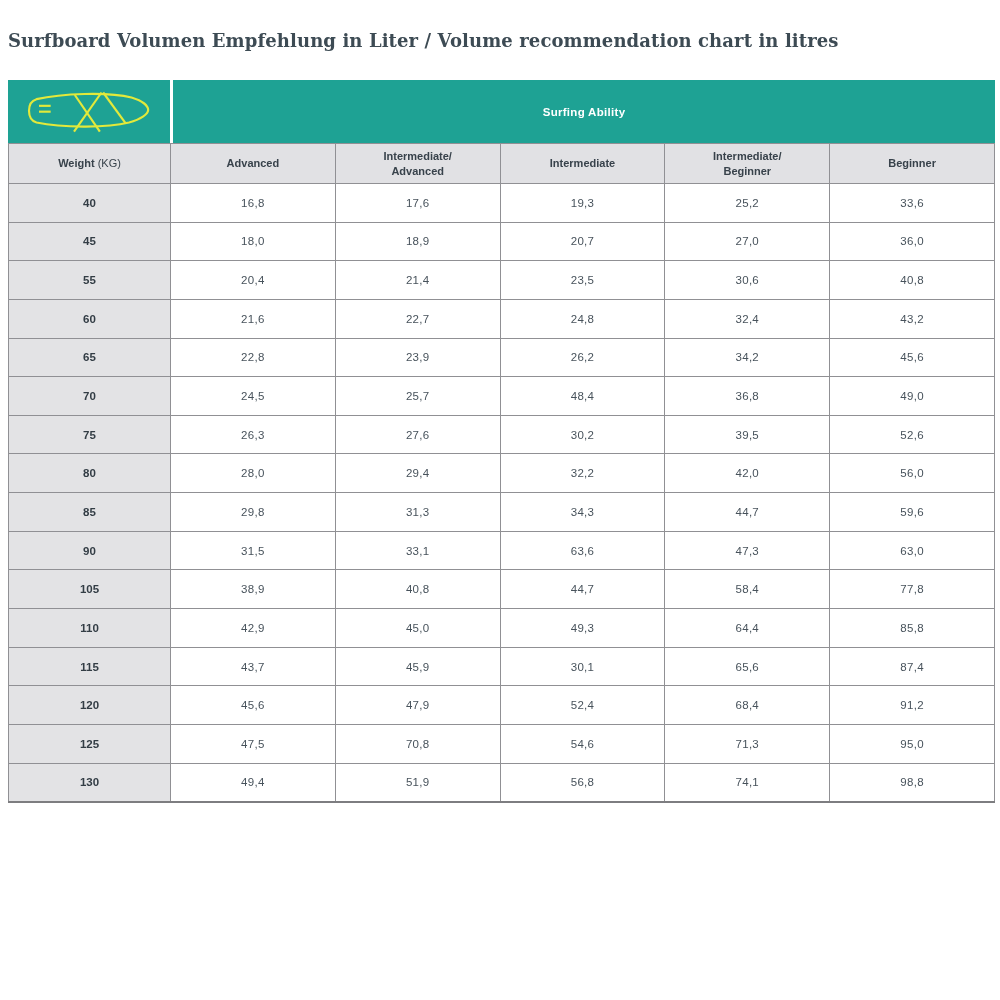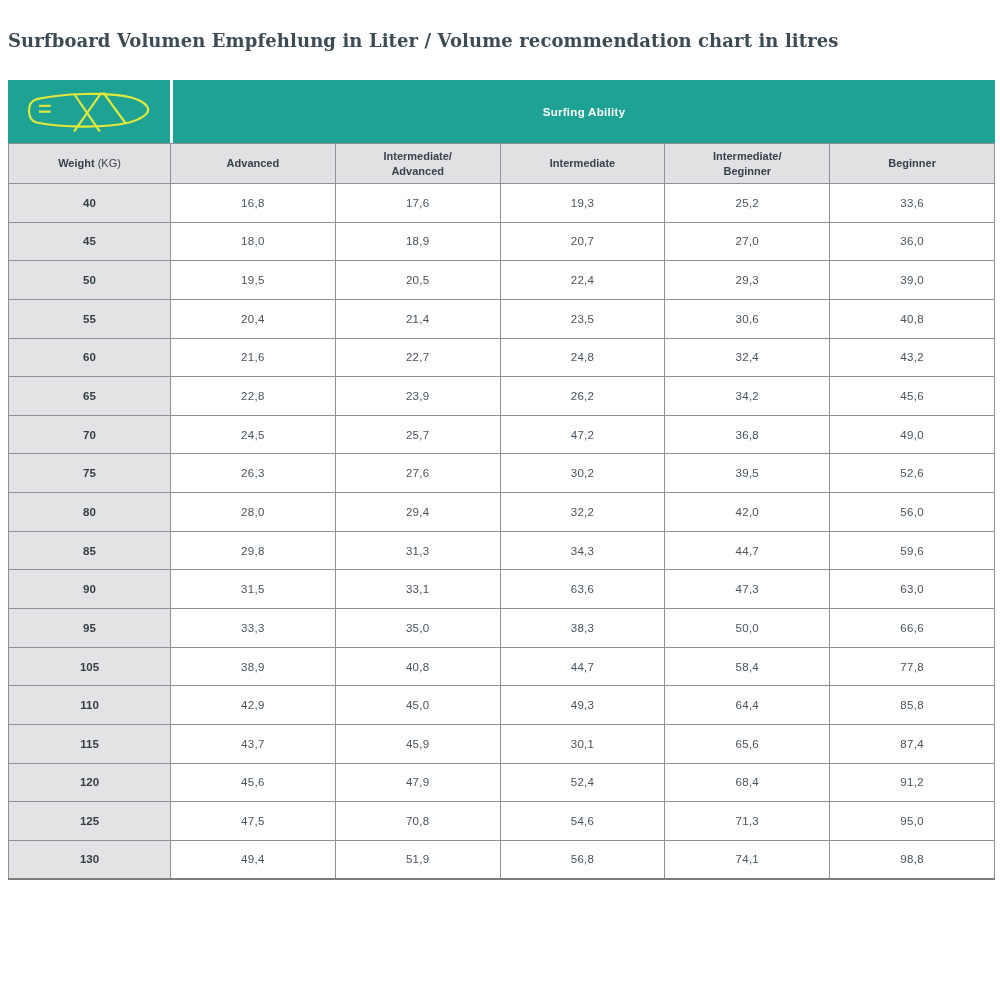--- a/index.html
+++ b/index.html
@@ -140,28 +140,20 @@
           </tr>
           <tr>
             <th>45</th>
             <td>18,0</td>
             <td>18,9</td>
             <td>20,7</td>
             <td>27,0</td>
             <td>36,0</td>
           </tr>
           <tr>
-            <th>50</th>
-            <td>19,5</td>
-            <td>20,5</td>
-            <td>22,4</td>
-            <td>29,3</td>
-            <td>39,0</td>
-          </tr>
-          <tr>
             <th>55</th>
             <td>20,4</td>
             <td>21,4</td>
             <td>23,5</td>
             <td>30,6</td>
             <td>40,8</td>
           </tr>
           <tr>
             <th>60</th>
             <td>21,6</td>
@@ -175,21 +167,21 @@
             <td>22,8</td>
             <td>23,9</td>
             <td>26,2</td>
             <td>34,2</td>
             <td>45,6</td>
           </tr>
           <tr>
             <th>70</th>
             <td>24,5</td>
             <td>25,7</td>
-            <td>47,2</td>
+            <td>48,4</td>
             <td>36,8</td>
             <td>49,0</td>
           </tr>
           <tr>
             <th>75</th>
             <td>26,3</td>
             <td>27,6</td>
             <td>30,2</td>
             <td>39,5</td>
             <td>52,6</td>
@@ -212,28 +204,20 @@
           </tr>
           <tr>
             <th>90</th>
             <td>31,5</td>
             <td>33,1</td>
             <td>63,6</td>
             <td>47,3</td>
             <td>63,0</td>
           </tr>
           <tr>
-            <th>95</th>
-            <td>33,3</td>
-            <td>35,0</td>
-            <td>38,3</td>
-            <td>50,0</td>
-            <td>66,6</td>
-          </tr>
-          <tr>
             <th>105</th>
             <td>38,9</td>
             <td>40,8</td>
             <td>44,7</td>
             <td>58,4</td>
             <td>77,8</td>
           </tr>
           <tr>
             <th>110</th>
             <td>42,9</td>

